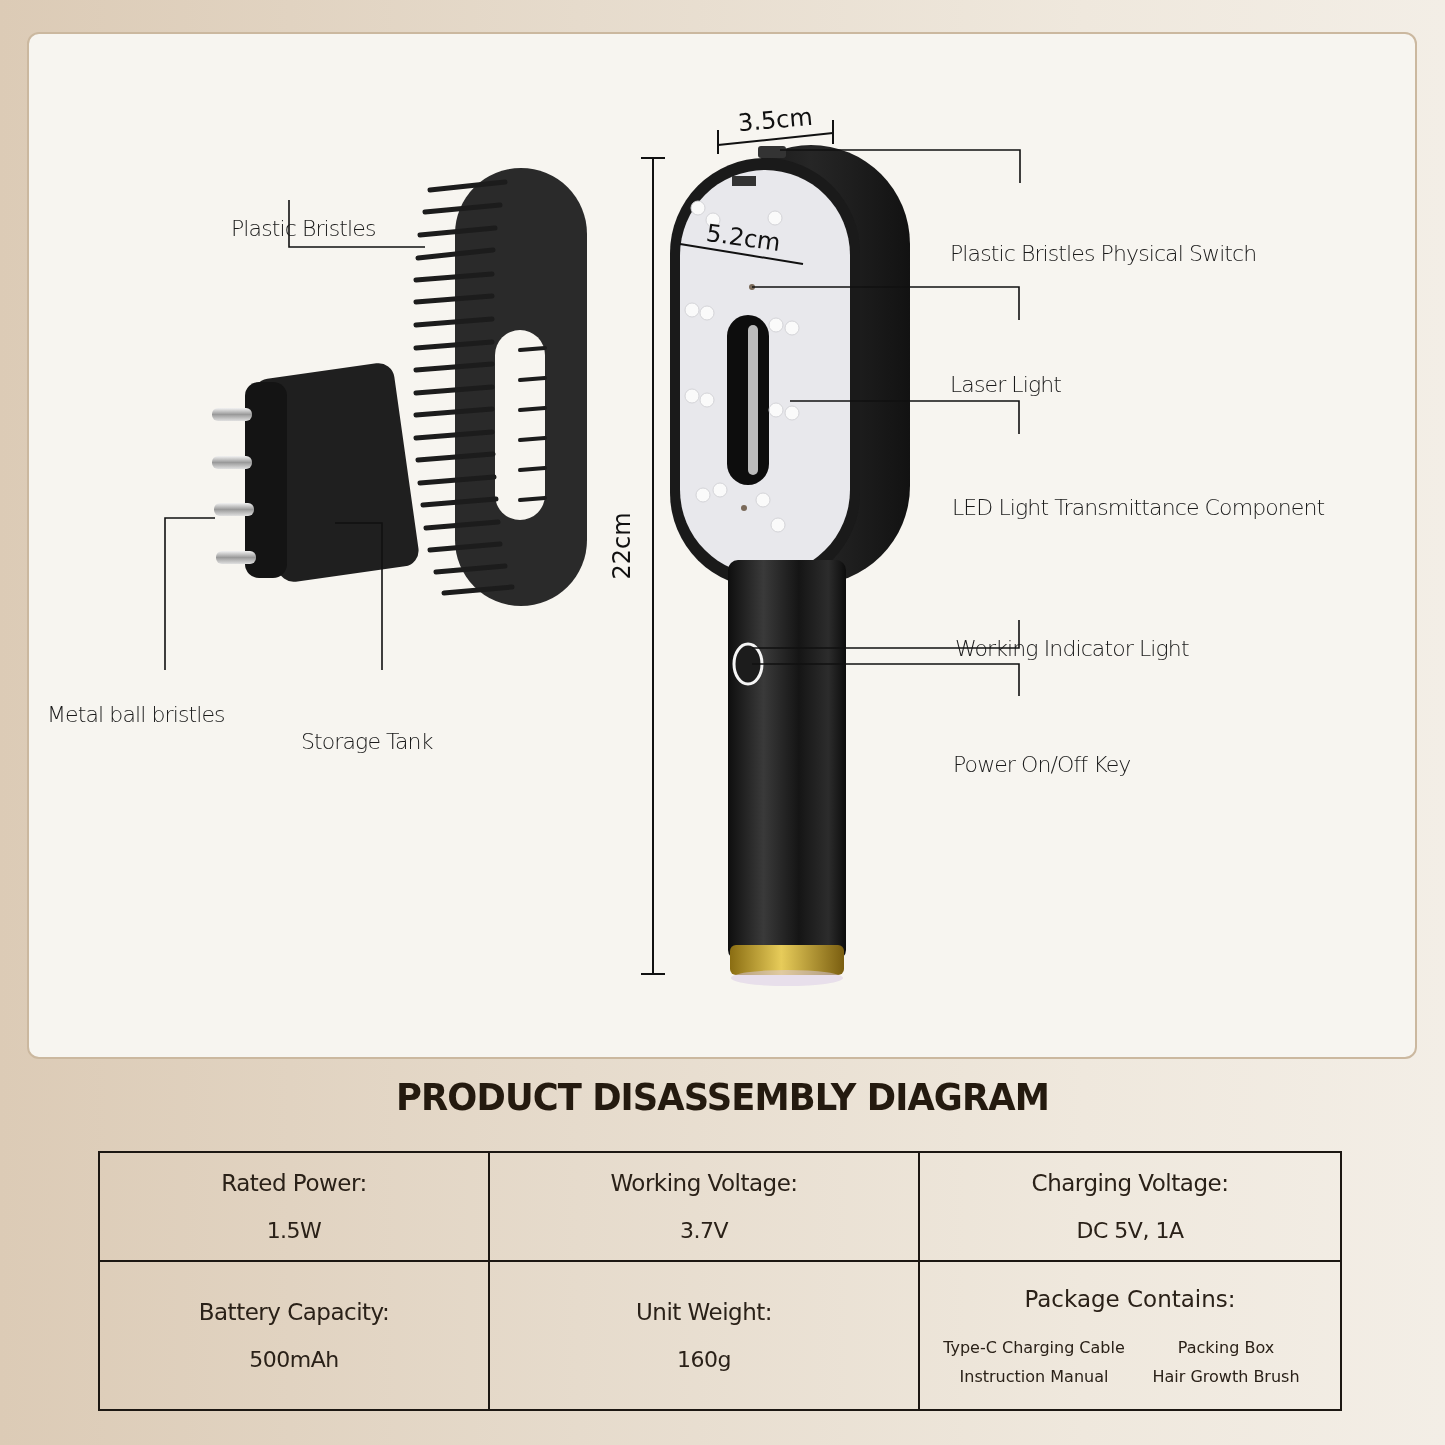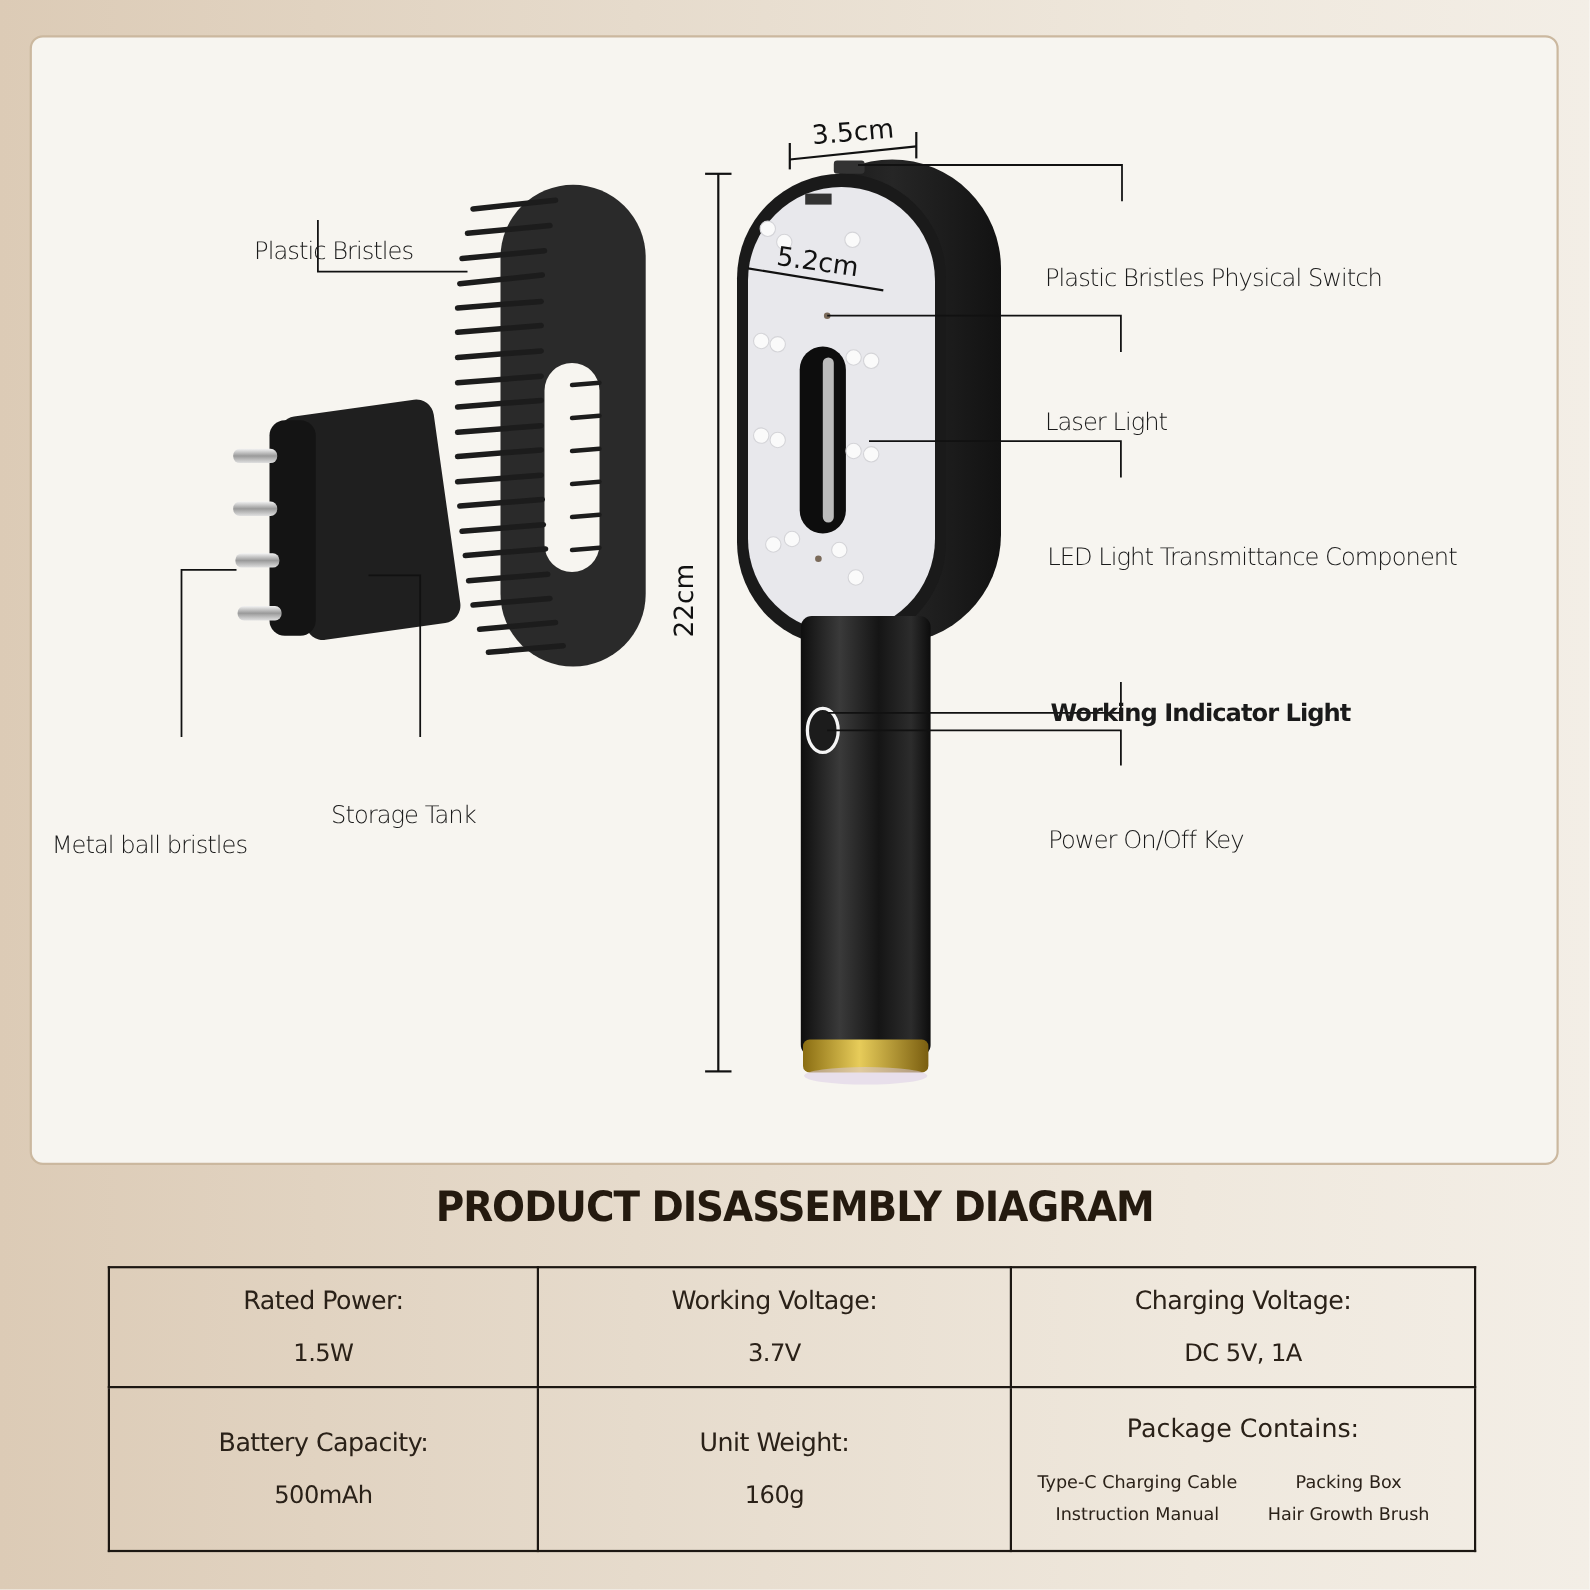--- a/index.html
+++ b/index.html
@@ -154,26 +154,26 @@
     <polyline points="382,670 382,523 335,523"></polyline>
     <polyline points="780,150 1020,150 1020,183"></polyline>
     <polyline points="752,287 1019,287 1019,320"></polyline>
     <polyline points="790,401 1019,401 1019,434"></polyline>
     <polyline points="752,648 1019,648 1019,620"></polyline>
     <polyline points="752,664 1019,664 1019,696"></polyline>
   </g>
 </svg>
 
 <span class="lbl" style="left:231px;top:168px;">Plastic Bristles</span>
-<span class="lbl" style="left:47px;top:708px;">Metal ball bristles</span>
+<span class="lbl" style="left:47px;top:654px;">Metal ball bristles</span>
 <span class="lbl" style="left:301px;top:681px;">Storage Tank</span>
 <span class="lbl" style="left:950px;top:193px;">Plastic Bristles Physical Switch</span>
 <span class="lbl" style="left:950px;top:324px;">Laser Light</span>
 <span class="lbl" style="left:952px;top:447px;text-align:center;">LED Light Transmittance Component</span>
-<span class="lbl" style="left:955px;top:588px;font-weight:bold;">Working Indicator Light</span>
+<span class="lbl" style="left:955px;top:588px;">Working Indicator Light</span>
 <span class="lbl" style="left:953px;top:704px;">Power On/Off Key</span>
 
 <span class="dim" style="left:738px;top:106px;transform:rotate(-5deg);">3.5cm</span>
 <span class="dim" style="left:706px;top:224px;transform:rotate(8deg);">5.2cm</span>
 <span class="dim" style="left:588px;top:532px;transform:rotate(-90deg);">22cm</span>
 
 <div class="title">PRODUCT DISASSEMBLY DIAGRAM</div>
 
 <table class="specs">
   <colgroup>

